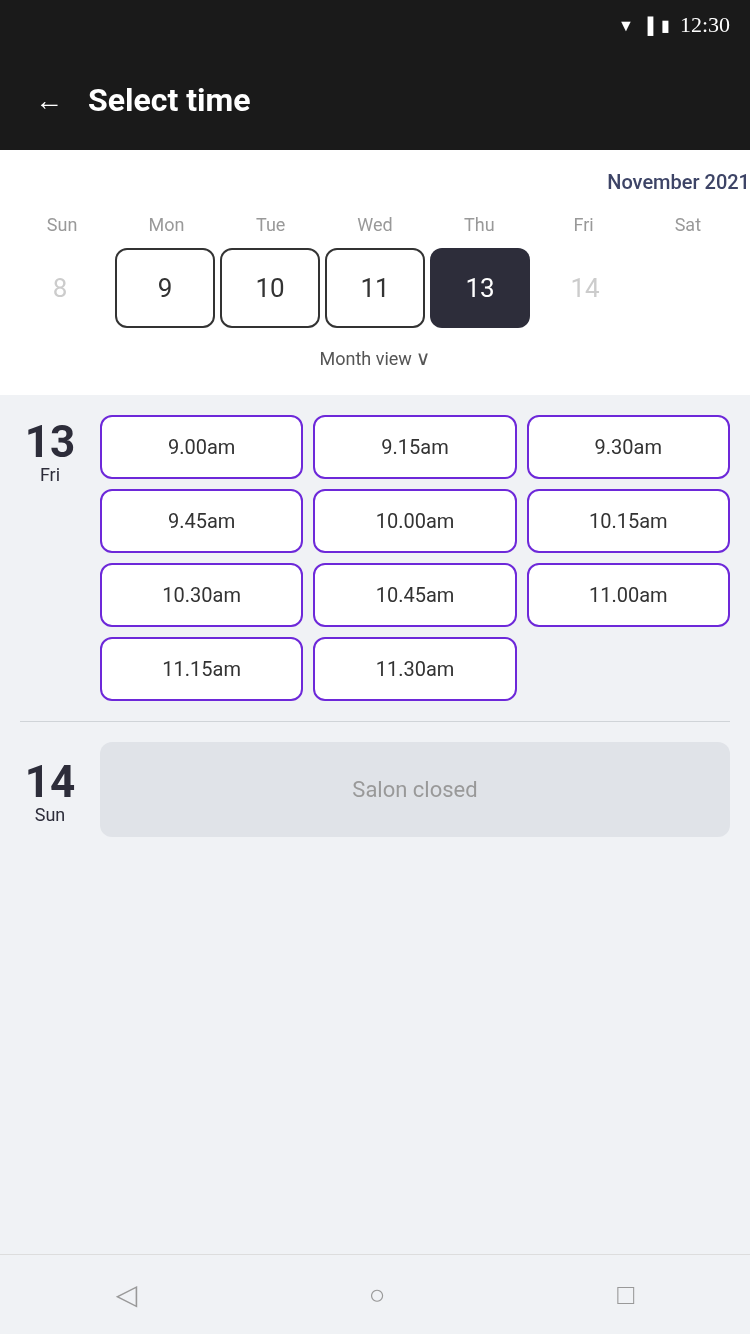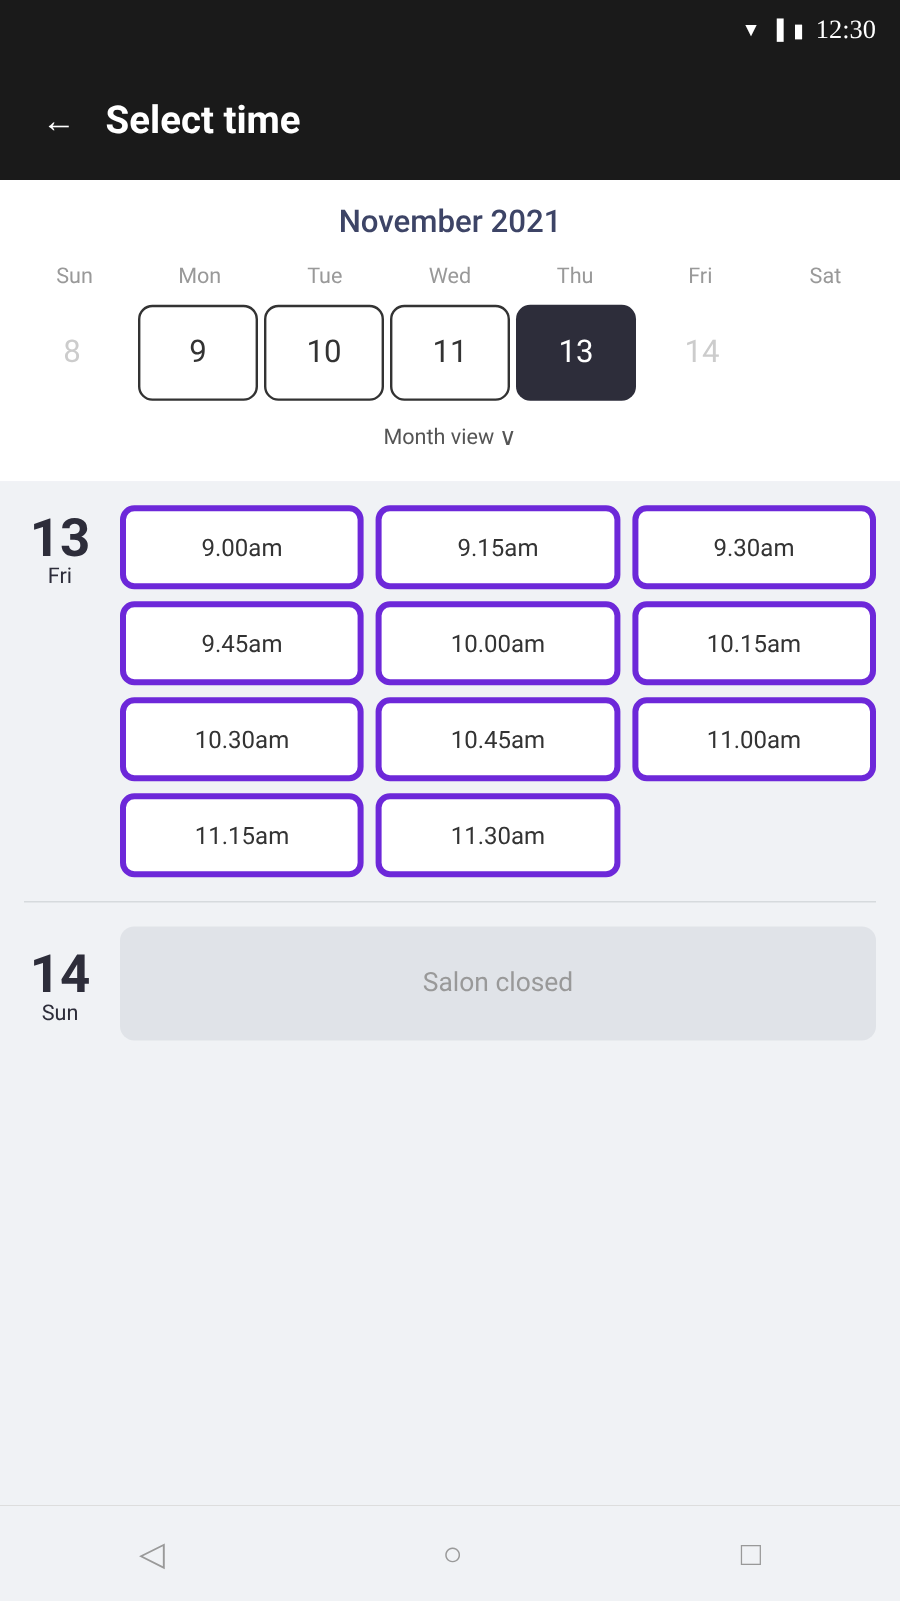--- a/index.html
+++ b/index.html
@@ -58,22 +58,22 @@
       font-size: 32px;
       font-weight: 700;
     }
 
     
     .calendar-section {
       background: white;
       padding: 20px 0 10px;
     }
     .month-year {
-      text-align: center;
-      font-size: 26px;
+      text-align: right;
+      font-size: 20px;
       color: #3d4466;
       font-weight: 500;
       margin-bottom: 15px;
     }
     .weekdays {
       display: grid;
       grid-template-columns: repeat(7, 1fr);
       text-align: center;
       padding: 0 10px;
     }
@@ -159,21 +159,21 @@
       flex: 1;
     }
     .time-slot {
       background: white;
       border-radius: 12px;
       padding: 18px 10px;
       text-align: center;
       font-size: 20px;
       color: #333;
       cursor: pointer;
-      border: 5px solid #6d28d9;
+      border: 2px solid #6d28d9;
     }
 
     
     .divider {
       height: 1px;
       background: #d0d4d8;
       margin: 10px 0 20px;
     }
 
     

